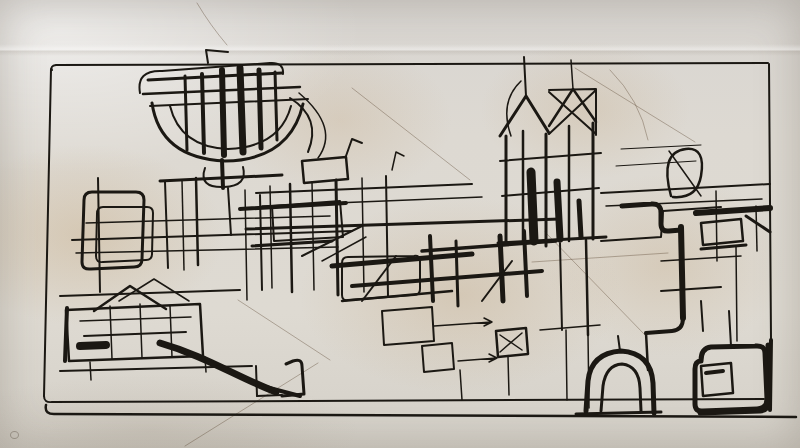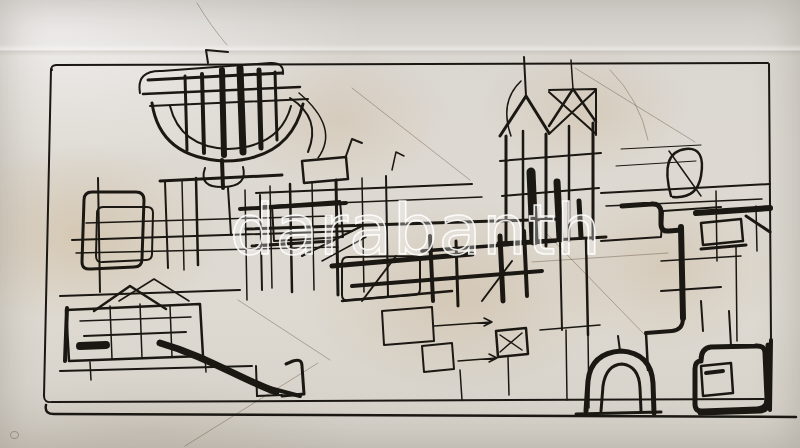--- a/index.html
+++ b/index.html
@@ -192,16 +192,15 @@
       <path d="M701,361 Q695,361 695,369 L695,404 Q695,412 703,411 L757,409 Q767,409 767,399 L765,353 Q765,345 755,346 L711,347 Q701,348 701,361 Z" stroke="#1b1813" stroke-width="5" fill="none" stroke-linecap="round" stroke-linejoin="round"></path>
       <path d="M701,366 L731,363 L733,393 L703,396 Z" stroke="#1b1813" stroke-width="2.5" fill="none" stroke-linecap="round" stroke-linejoin="round"></path>
       <path d="M706,373 L723,371" stroke="#1b1813" stroke-width="4" fill="none" stroke-linecap="round" stroke-linejoin="round"></path>
       <path d="M731,346 L729,311" stroke="#1b1813" stroke-width="2" fill="none" stroke-linecap="round" stroke-linejoin="round"></path>
       <path d="M586,411 L588,381 Q591,353 621,351 Q651,353 653,383 L654,413" stroke="#1b1813" stroke-width="5" fill="none" stroke-linecap="round" stroke-linejoin="round"></path>
       <path d="M601,411 L603,386 Q606,365 622,364 Q639,366 640,388 L641,411" stroke="#1b1813" stroke-width="3" fill="none" stroke-linecap="round" stroke-linejoin="round"></path>
       <path d="M576,414 L661,412" stroke="#1b1813" stroke-width="3" fill="none" stroke-linecap="round" stroke-linejoin="round"></path>
       <path d="M620,351 L618,336" stroke="#1b1813" stroke-width="2" fill="none" stroke-linecap="round" stroke-linejoin="round"></path>
     </svg>
 
-  <div class="watermark">darabanth</div>
 
   <div class="corner-mark"></div>
 </div>
 
 </body></html>

